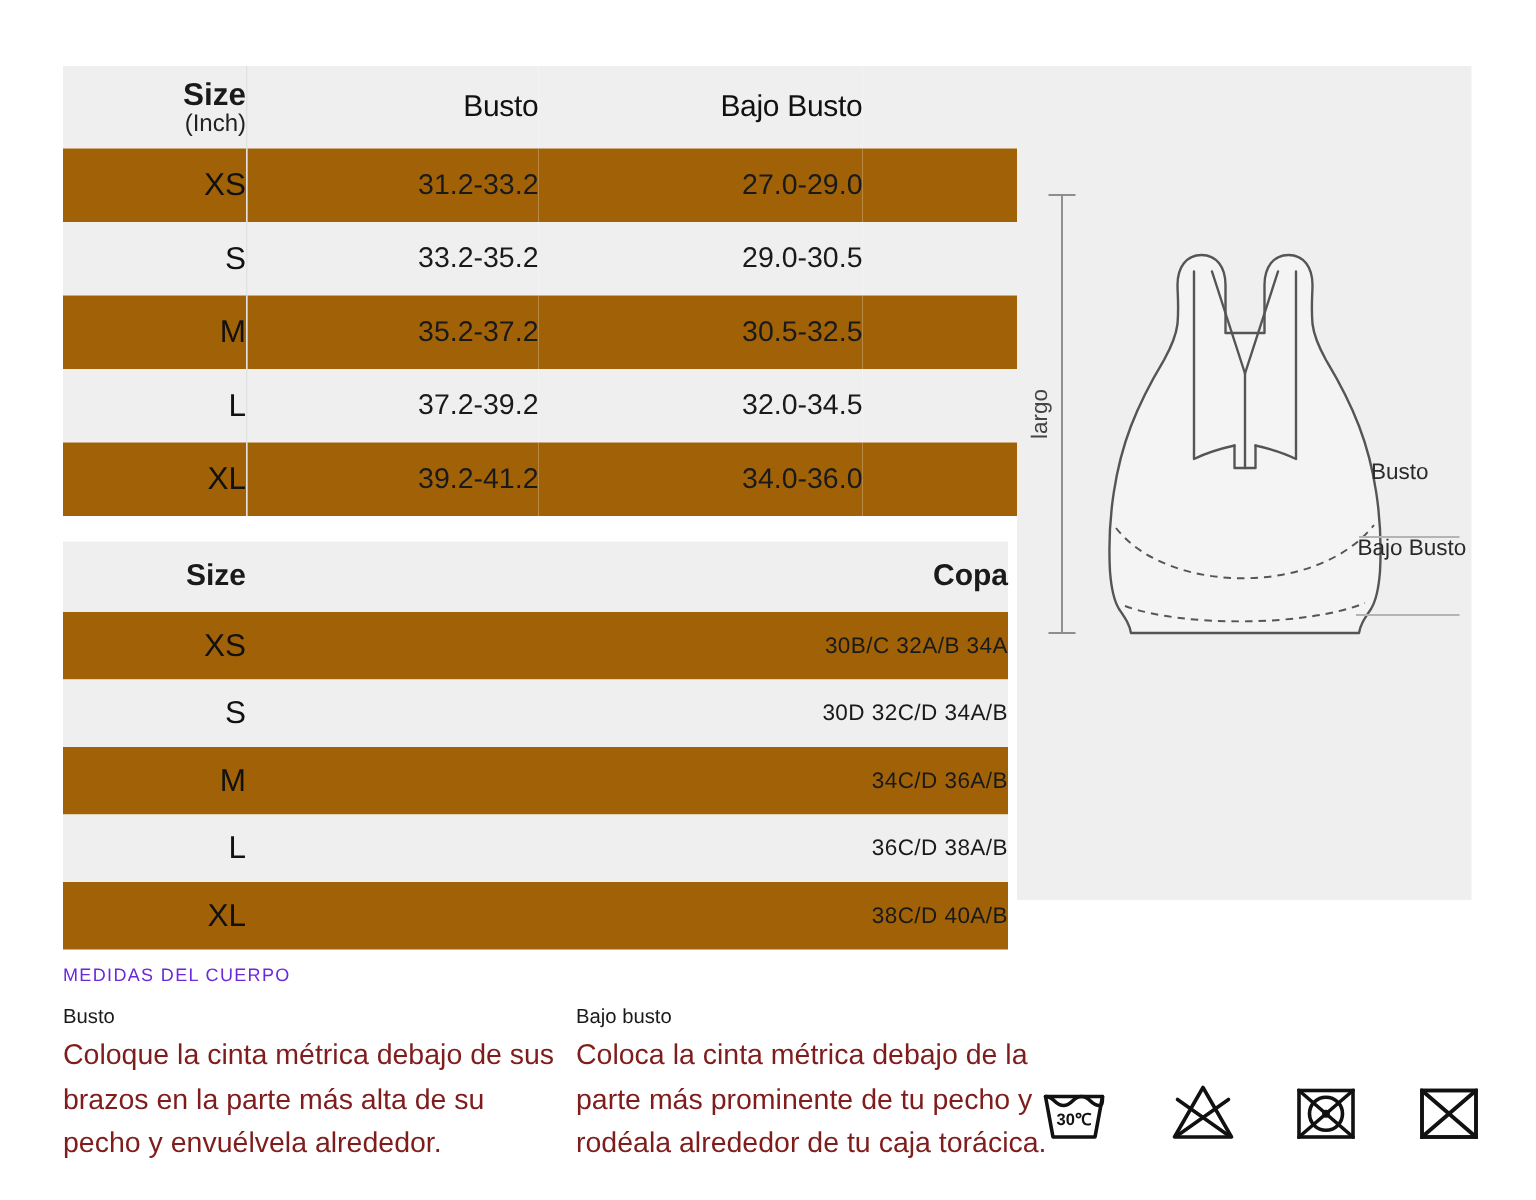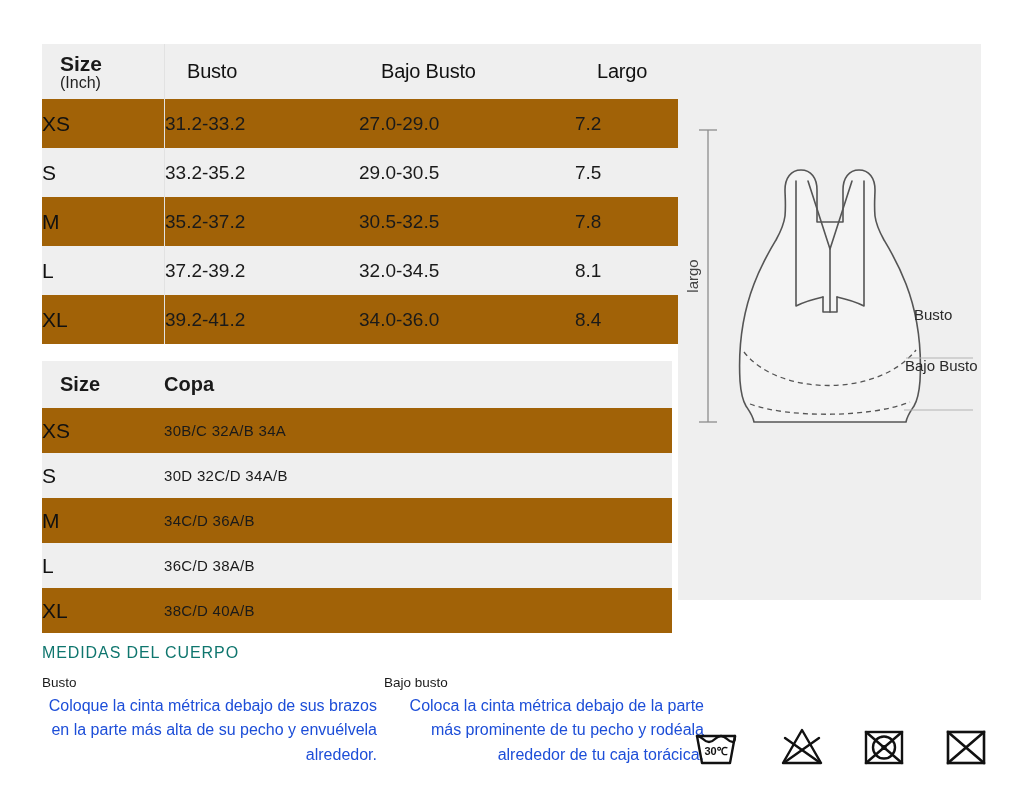--- a/index.html
+++ b/index.html
@@ -34,21 +34,21 @@
     width: 100%;
     border-collapse: collapse;
     table-layout: fixed;
   }
   table.size-table td,
   table.size-table th {
     padding: 0;
     margin: 0;
     border: none;
     font-weight: normal;
-    text-align: left;
+    text-align: right;
     vertical-align: middle;
   }
 
   
   .row-shaded { background: #efefef; }
   .row-plain  { background: #a16207; }
 
   
   .t1 tr { height: 49px; }
   .t1 tr.head-row { height: 55px; }
@@ -142,22 +142,22 @@
   }
 
   
   .bottom {
     position: absolute;
     left: 42px;
     top: 644px;
     width: 945px;
   }
   .body-meas-kicker {
-    font-size: 16px;
-    color: #0f766e;
+    font-size: 12px;
+    color: #6d28d9;
     letter-spacing: 0.9px;
     font-weight: normal;
     line-height: 1.1;
   }
   .how-title {
     font-size: 15.5px;
     font-weight: bold;
     color: #111;
     margin-top: 13px;
     letter-spacing: -0.1px;
@@ -172,24 +172,23 @@
     top: 0;
   }
   .mcol-1 { left: 0;    width: 335px; }
   .mcol-2 { left: 342px; width: 320px; }
   .m-term {
     font-size: 13.5px;
     color: #1a1a1a;
     line-height: 1.55;
   }
   .m-desc {
-    font-size: 16px;
-    color: #1d4ed8;
+    font-size: 19px;
+    color: #7f1d1d;
     line-height: 1.55;
-    text-align: right;
   }
 
   
   .care-icons {
     position: absolute;
     left: 650px;
     top: 50px;
     width: 300px;
     height: 52px;
   }

